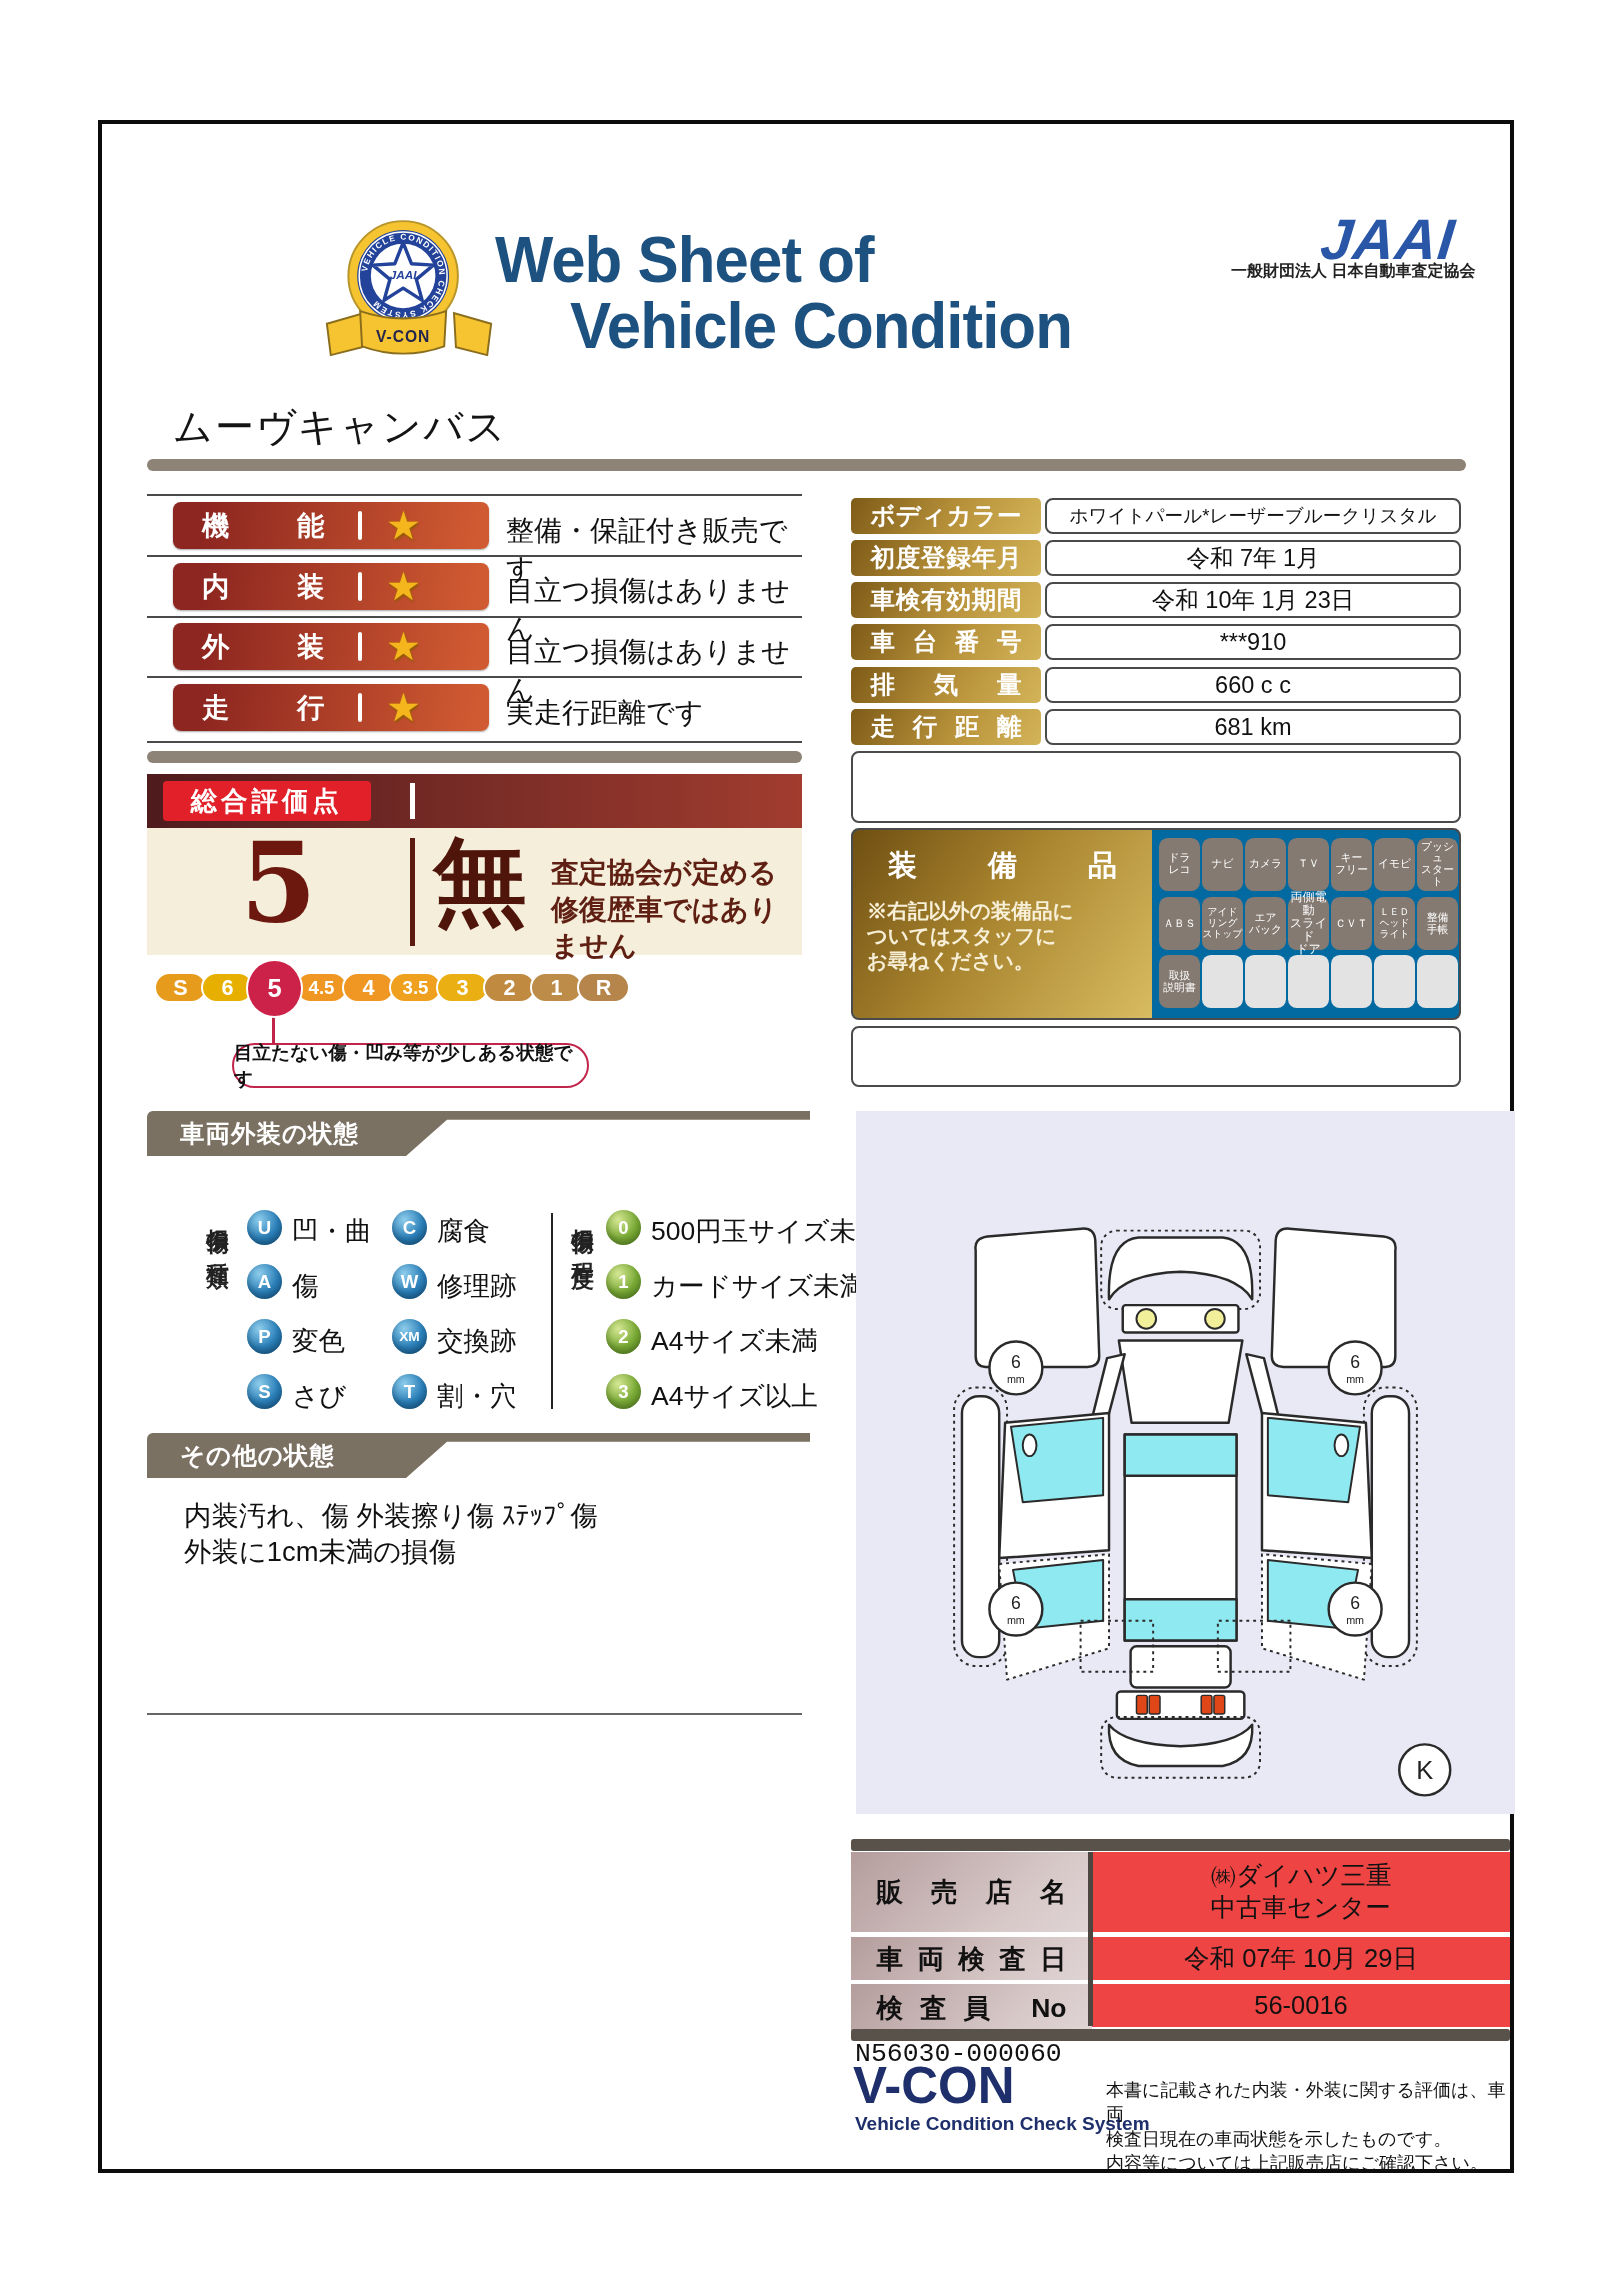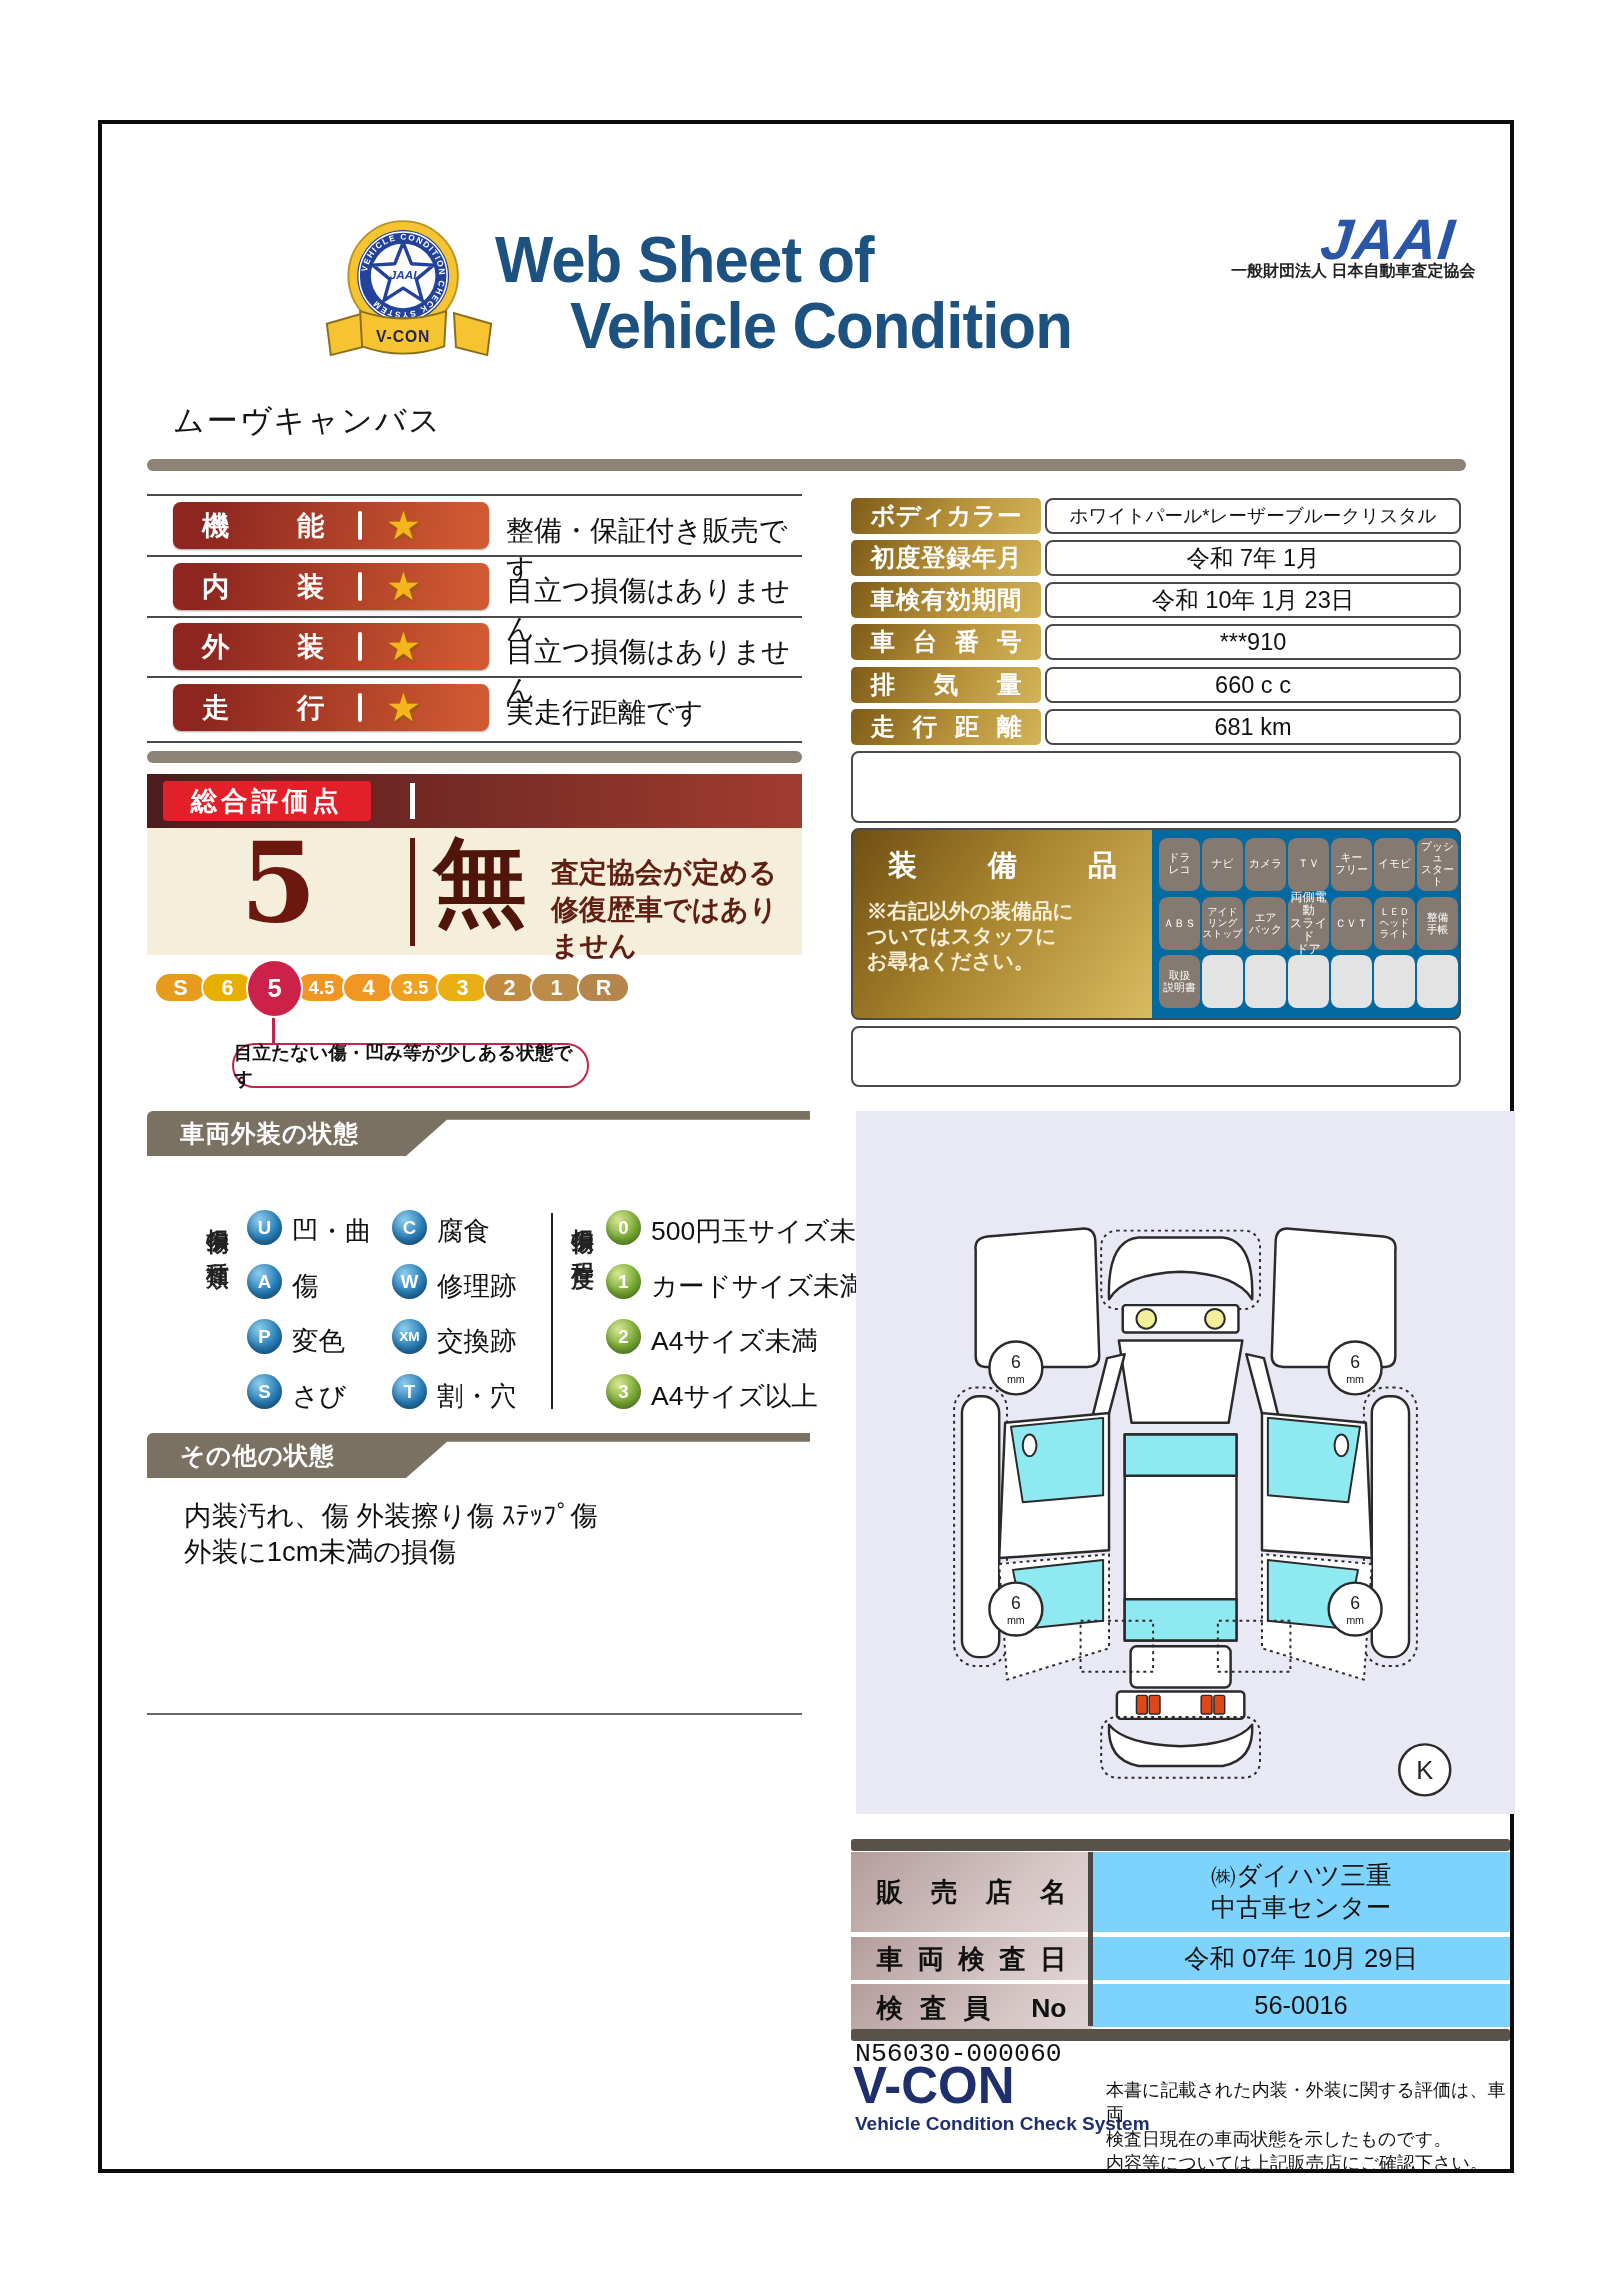--- a/index.html
+++ b/index.html
@@ -14,21 +14,21 @@
   
   .badge-svg { position:absolute; left:321px; top:216px; width:176px; height:155px; }
   .title-l1 { position:absolute; left:495px; top:222px; font-size:65px; font-weight:800;
               color:#1d5180; letter-spacing:-1px; transform:scaleX(.95); transform-origin:left; }
   .title-l2 { position:absolute; left:570px; top:288px; font-size:65px; font-weight:800;
               color:#1d5180; letter-spacing:-1px; transform:scaleX(.95); transform-origin:left; }
   .jaai-logo { position:absolute; left:1321px; top:206px; font-size:57px; font-weight:800;
                font-style:italic; color:#2a56a8; letter-spacing:1px; transform:skewX(-6deg); }
   .jaai-org { position:absolute; left:1231px; top:261px; font-size:16px; font-weight:bold; color:#222; }
 
-  .vehicle-name { position:absolute; left:173px; top:400px; font-size:31px; color:#141414;
+  .vehicle-name { position:absolute; left:173px; top:400px; font-size:39px; color:#141414;
                   letter-spacing:2px; }
   .hbar1 { position:absolute; left:147px; top:459px; width:1319px; height:11.8px;
            background:#8d8376; border-radius:5.9px; }
   .hbar2 { position:absolute; left:147px; top:751px; width:655px; height:11.8px;
            background:#8d8376; border-radius:5.9px; }
 
   
   .sepline { position:absolute; left:147px; width:655px; height:2px; background:#4a4a4a; }
   .rate-bar { position:absolute; left:173px; width:316px; height:47px; border-radius:7.8px;
               background:linear-gradient(100deg,#8d2620 10%,#d05a31 95%);
@@ -129,22 +129,22 @@
   .car-panel { position:absolute; left:856px; top:1111px; width:659px; height:703px; background:#e9e9f6; }
 
   
   .dt-bar { position:absolute; left:851px; width:659px; height:11.8px; background:#59524b; border-radius:2.9px; }
   .dt-label { position:absolute; left:851px; width:241px;
               background:linear-gradient(135deg,#b49c9c,#d8c9c9 70%,#e0d4d4); color:#111;
               font-size:26.5px; font-weight:bold; padding:0 25.5px; text-align:justify;
               text-align-last:justify; text-justify:inter-character;
               display:flex; align-items:center; }
   .dt-label > span { width:100%; text-align:justify; text-align-last:justify; }
-  .dt-value { position:absolute; left:1092px; width:418px; background:#7dd3fc; font-size:25.5px;
-              display:flex; align-items:center; justify-content:center; text-align:center;
+  .dt-value { position:absolute; left:1092px; width:418px; background:#ef4444; font-size:25.5px;
+              display:flex; align-items:center; justify-content:center; 
               white-space:pre-line; line-height:1.25; }
   .dt-div { position:absolute; left:1088px; top:1852px; width:4.9px; height:174px; background:#4c4540; z-index:2; }
 
   
   .serial { position:absolute; left:855px; top:2039px; font-size:26.5px; color:#111;font-family:Liberation Mono, monospace; }
   .vcon { position:absolute; left:853px; top:2056px; font-size:51px; font-weight:800;
           color:#1e2f6b; letter-spacing:0; }
   .vcon-sub { position:absolute; left:855px; top:2113px; font-size:19px; font-weight:bold; color:#1e2f6b; }
   .foot-note { position:absolute; left:1106px; top:2078px; width:408px; font-size:18px;
                line-height:1.35; color:#111; }

